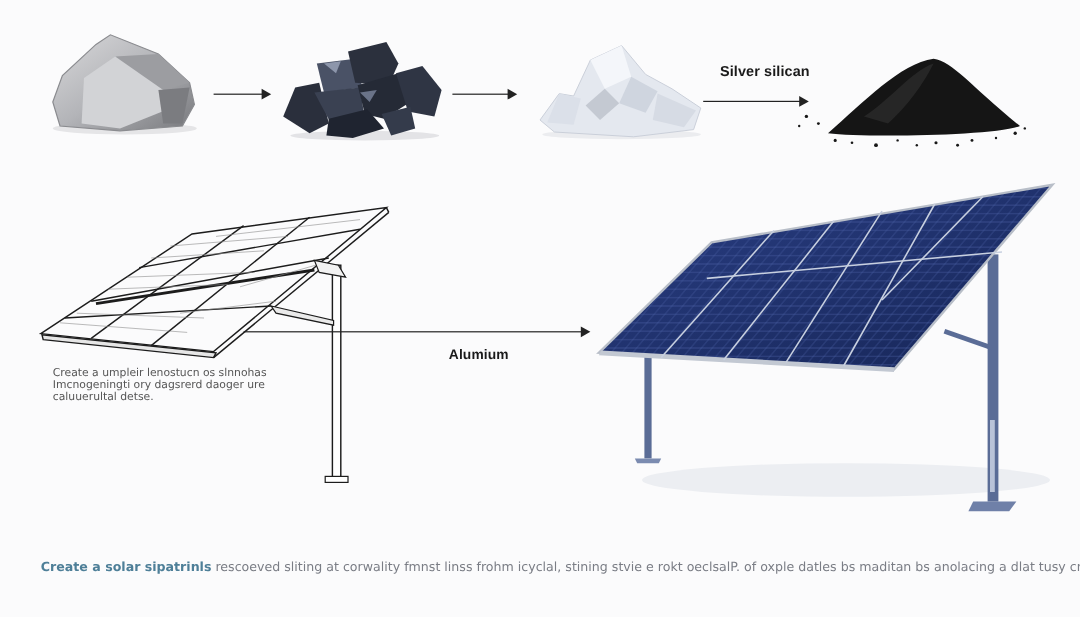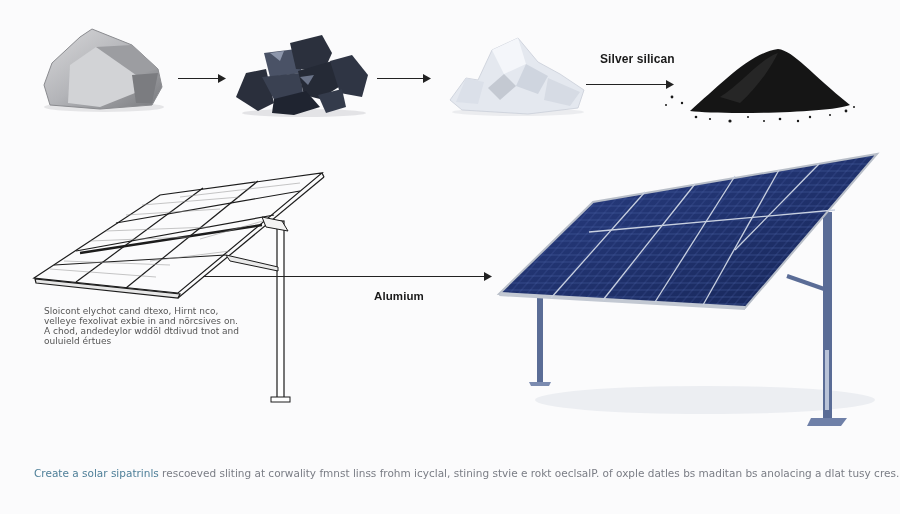--- a/index.html
+++ b/index.html
@@ -3,21 +3,21 @@
 <meta charset="utf-8">
 <style>
   html,body{margin:0;padding:0;}
   body{width:900px;height:514px;background:#fbfbfc;position:relative;overflow:hidden;font-family:"Liberation Sans",sans-serif;}
   .abs{position:absolute;}
   svg{position:absolute;overflow:visible;}
   .lbl{position:absolute;font-weight:bold;color:#1a1a1a;font-size:12px;letter-spacing:.1px;}
   .notes{position:absolute;left:44px;top:306px;width:200px;color:#555;font-size:9px;line-height:10px;font-family:"DejaVu Sans",sans-serif;}
   .notes p{margin:0 0 9px 0;}
   .caption{position:absolute;left:34px;top:467px;font-size:10.5px;color:#7a7d85;font-family:"DejaVu Sans",sans-serif;white-space:nowrap;}
-  .caption .hl{color:#4e7f98;font-weight:normal;}
+  .caption .hl{color:#4e7f98;font-weight:bold;}
 </style>
 </head>
 <body>
 
 <svg style="left:40px;top:25px" width="130" height="90" viewBox="0 0 130 90">
   <defs>
     <linearGradient id="ore" x1="0" y1="0" x2="1" y2="1">
         <stop offset="0" stop-color="#d9d9db"></stop>
         <stop offset=".5" stop-color="#b3b4b8"></stop>
         <stop offset="1" stop-color="#77787c"></stop>
@@ -124,21 +124,21 @@
   <polygon points="196,90 248,102 248,106 200,96" fill="#eaeaea" stroke="#1c1c1c" stroke-width="1"></polygon>
 </svg>
 
 <div class="abs" style="left:203px;top:276px;width:285px;height:1px;background:#222"></div>
 <svg style="left:484px;top:272px" width="8" height="9">
     <polygon points="0,0 8,4.5 0,9" fill="#222"></polygon>
   </svg>
 <div class="lbl" style="left:374px;top:290px;font-size:11.5px;">Alumium</div>
 
 <div class="notes">
-  <p>Sloicont elychot cand dtexo, Hirnt nco, velleye fexolivat exbie in and nörcsives on. A chod, andedeylor wddöl dtdivud tnot and ouluield értues</p>
+  <p>Create a umpleir lenostucn os slnnohas Imcnogeningti ory dagsrerd daoger ure caluuerultal detse.</p>
 </div>
 
 <svg style="left:495px;top:150px" width="395" height="290" viewBox="0 0 395 290">
   <defs>
     <linearGradient id="pv" x1="0" y1="0" x2="1" y2="1">
         <stop offset="0" stop-color="#2a3f85"></stop>
         <stop offset="1" stop-color="#162556"></stop>
       </linearGradient>
     <pattern id="cells" width="9" height="7" patternUnits="userSpaceOnUse" patternTransform="skewX(-40)">
       <rect width="9" height="7" fill="none" stroke="#4d63a8" stroke-width=".4"></rect>

